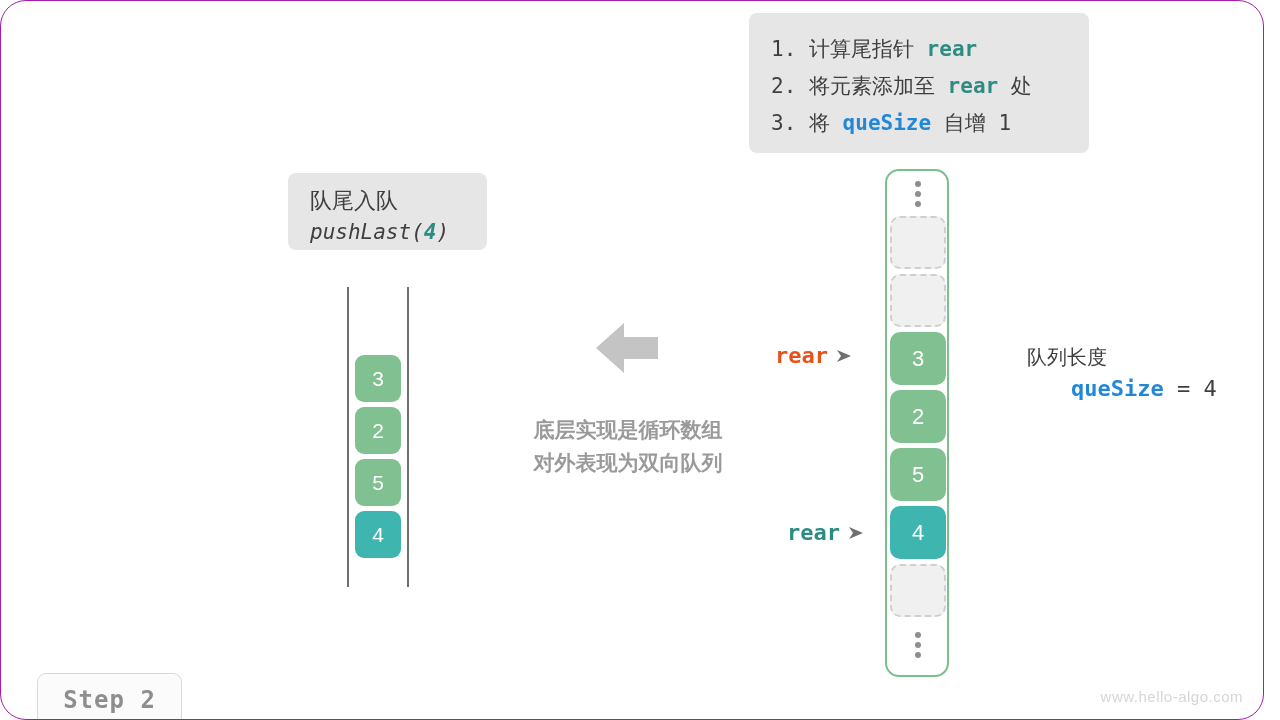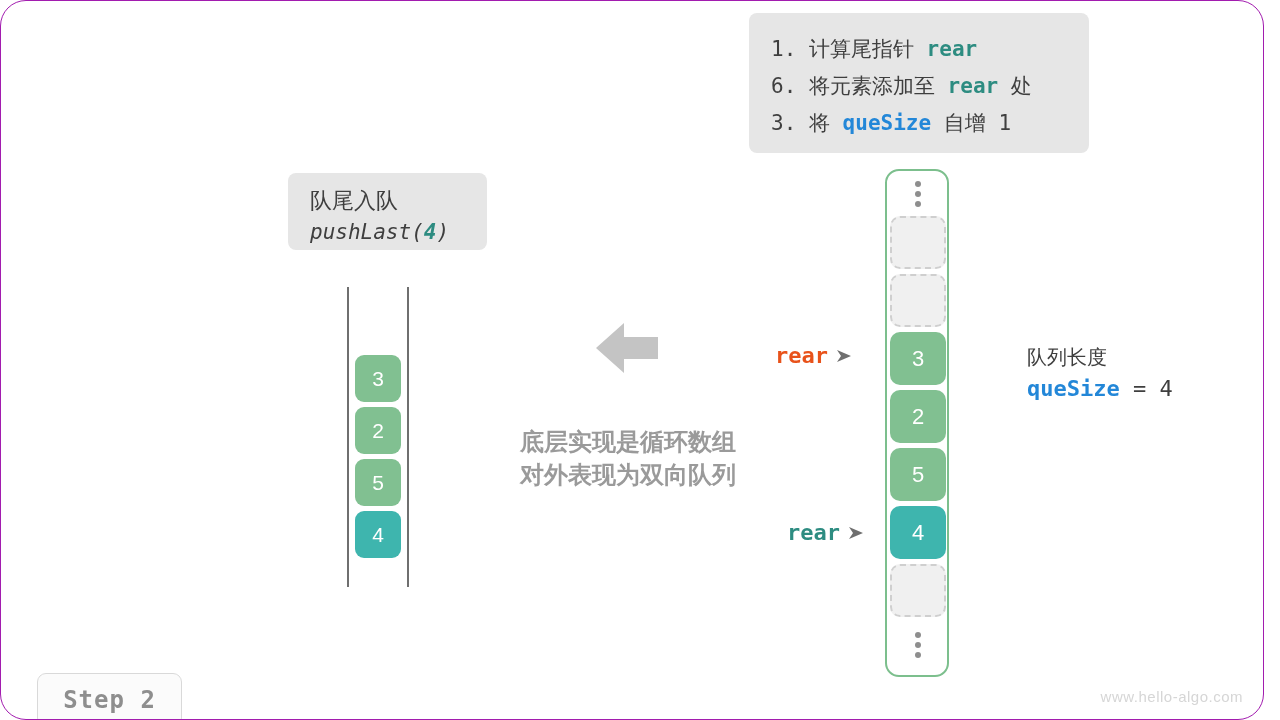--- a/index.html
+++ b/index.html
@@ -118,25 +118,24 @@
   }
 
   
   #caption {
     position: absolute;
     left: 502px;
     top: 412px;
     width: 250px;
     text-align: center;
     color: #9a9a9a;
-    font-size: 24px;
+    font-size: 21px;
     font-weight: bold;
     line-height: 33px;
     font-family: "Liberation Sans", "DejaVu Sans", sans-serif;
-    margin-top: 12px;
   }
 
   
   #array {
     position: absolute;
     left: 884px;
     top: 168px;
     width: 64px;
     height: 508px;
     border: 2px solid #7cbf8d;
@@ -212,20 +211,21 @@
     font-size: 20px;
     color: #3f3f3f;
     line-height: 30px;
     font-family: "Liberation Sans", "DejaVu Sans", sans-serif;
   }
   #size-info .size-code {
     font-family: "DejaVu Sans Mono", "Liberation Mono", monospace;
     font-size: 22px;
     color: #3f3f3f;
     line-height: 34px;
+    margin-left: 44px;
   }
 
   
   #step-badge {
     position: absolute;
     left: 36px;
     top: 672px;
     width: 145px;
     height: 54px;
     border: 1px solid #d9d9d9;
@@ -257,21 +257,21 @@
 <body>
 
 <div id="canvas">
 
   <div class="panel" id="steps-box">
     <div class="step-line">
       <span>1. 计算尾指针</span>
       <span class="kw-teal">rear</span>
     </div>
     <div class="step-line">
-      <span>6. 将元素添加至</span>
+      <span>2. 将元素添加至</span>
       <span class="kw-teal">rear</span>
       <span>处</span>
     </div>
     <div class="step-line">
       <span>3. 将</span>
       <span class="kw-blue">queSize</span>
       <span>自增 1</span>
     </div>
   </div>
 

